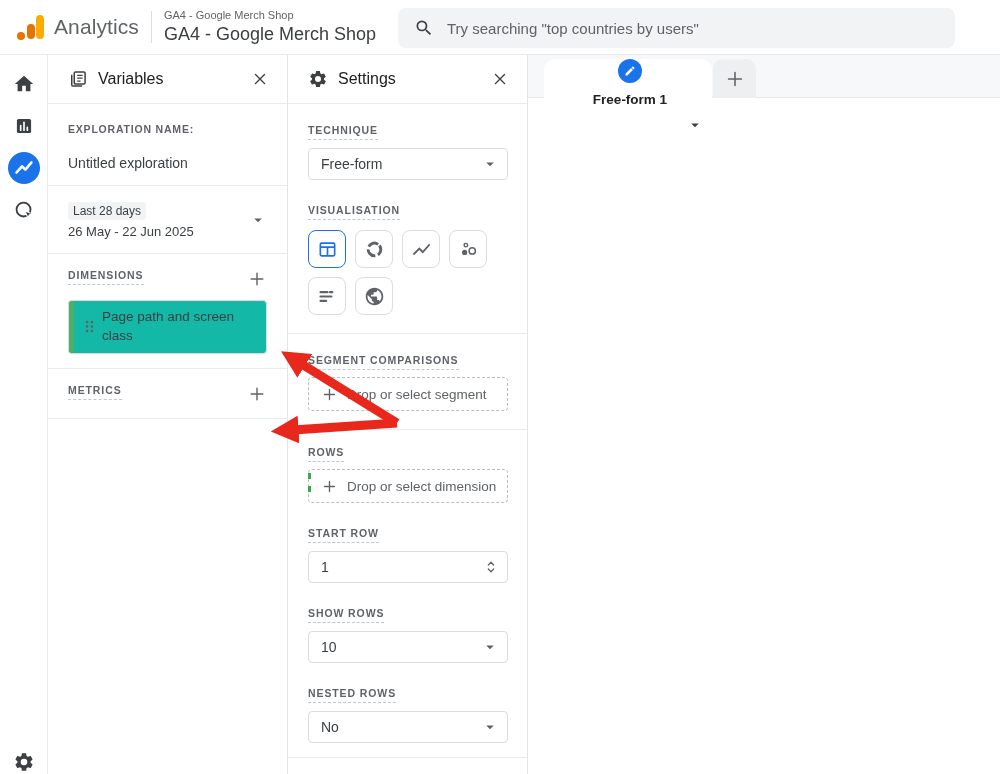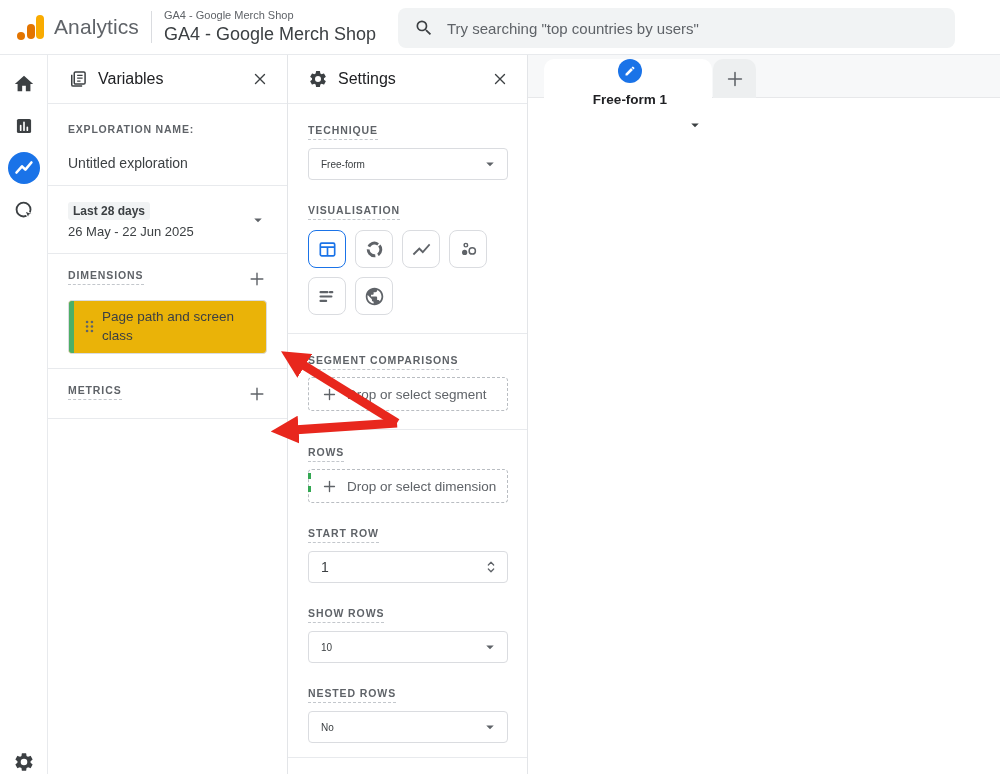--- a/index.html
+++ b/index.html
@@ -46,40 +46,40 @@
     color:#5f6368; padding-bottom:3px; border-bottom:1px dashed #c3c7cc; }
   .sec-label.plain { border-bottom:none; letter-spacing:.8px; }
   .sec-row { display:flex; align-items:flex-start; justify-content:space-between; }
 
   
   .variables { left:48px; }
   .v-section { padding:15px 20px 14px 20px; border-bottom:1px solid #e8eaed; }
   .exp-name { font-size:14px; color:#3c4043; margin-top:17px; }
   .date-row { display:flex; align-items:center; }
   .date-chip { display:inline-block; background:#f1f3f4; border-radius:3px; padding:2px 5px;
-    font-size:12px; font-weight:bold; color:#3c4043; }
+    font-size:12px; font-weight:normal; color:#3c4043; }
   .date-range { font-size:13px; color:#3c4043; margin-top:4px; }
   .chip { position:relative; display:flex; align-items:center; gap:4px; margin-top:11px;
-    border:1px solid #dadce0; border-radius:4px; background:#eab308; padding:7px 10px 7px 8px;
+    border:1px solid #dadce0; border-radius:4px; background:#14b8a6; padding:7px 10px 7px 8px;
     cursor:grab; overflow:hidden; }
   .chip .accent { position:absolute; left:0; top:0; bottom:0; width:5px; }
   .chip.dim .accent { background:#4caf67; }
   .chip.met .accent { background:#7baaf7; }
   .chip-text { font-size:13.5px; color:#3c4043; line-height:1.4; padding-left:2px; }
   .drag { flex:0 0 auto; margin-left:6px; }
 
   
   .settings { left:288px; overflow:hidden; }
   .s-body { padding:0 20px; position:relative; }
   .s-div { border:none; border-top:1px solid #e8eaed; margin:18px -20px 0 -20px; }
   .mt16 { margin-top:16px; } .mt12 { margin-top:12px; }
   .mt20 { margin-top:20px; }
   .select { margin-top:8px; height:32px; border:1px solid #dadce0; border-radius:4px;
     display:flex; align-items:center; padding:0 8px 0 12px; cursor:pointer; background:#fff; width:200px; }
-  .select .val { font-size:10px; color:#3c4043; }
+  .select .val { font-size:14px; color:#3c4043; }
   .viz-grid { margin-top:10px; display:flex; flex-wrap:wrap; gap:9px; width:200px; }
   .viz-btn { width:38px; height:38px; border:1px solid #dadce0; border-radius:8px; background:#fff;
     display:flex; align-items:center; justify-content:center; cursor:pointer; }
   .viz-btn.selected { border:1.5px solid #1a73e8; }
   .dropzone { position:relative; margin-top:7px; height:34px; border:1px dashed #b9bdc2;
     border-radius:4px; display:flex; align-items:center; gap:9px; padding-left:12px;
     font-size:13.5px; color:#5f6368; cursor:pointer; background:#fff; width:200px; }
   .dropzone.droppable::before { content:""; position:absolute; left:-1px; top:3px; bottom:3px; width:3px;
     background:repeating-linear-gradient(to bottom,#34a853 0 6px,transparent 6px 13px); }
   .numfield { margin-top:8px; height:32px; border:1px solid #dadce0; border-radius:4px;

